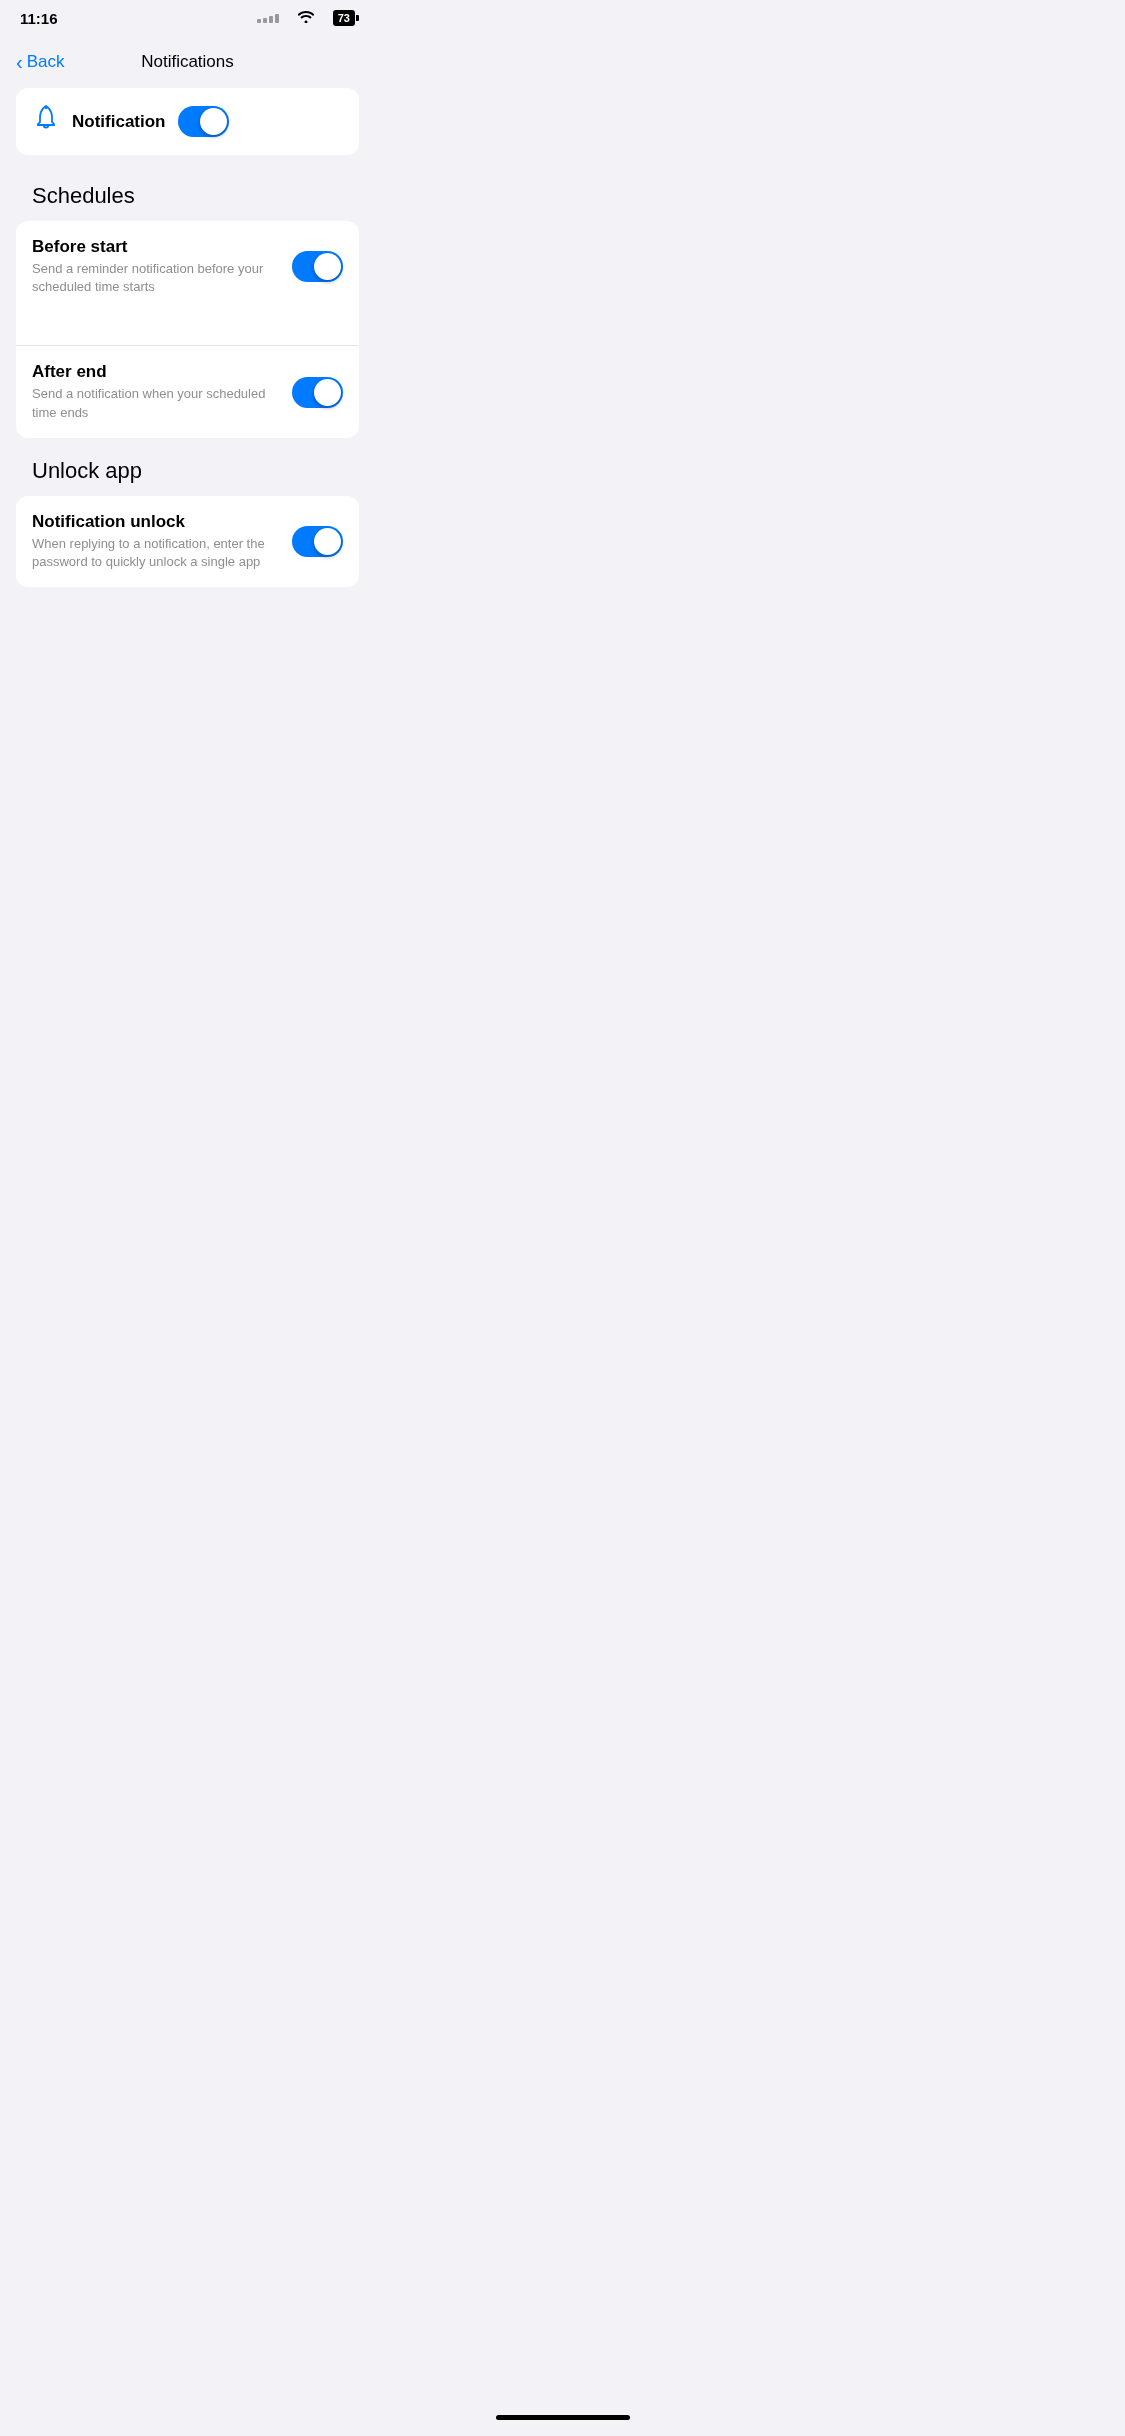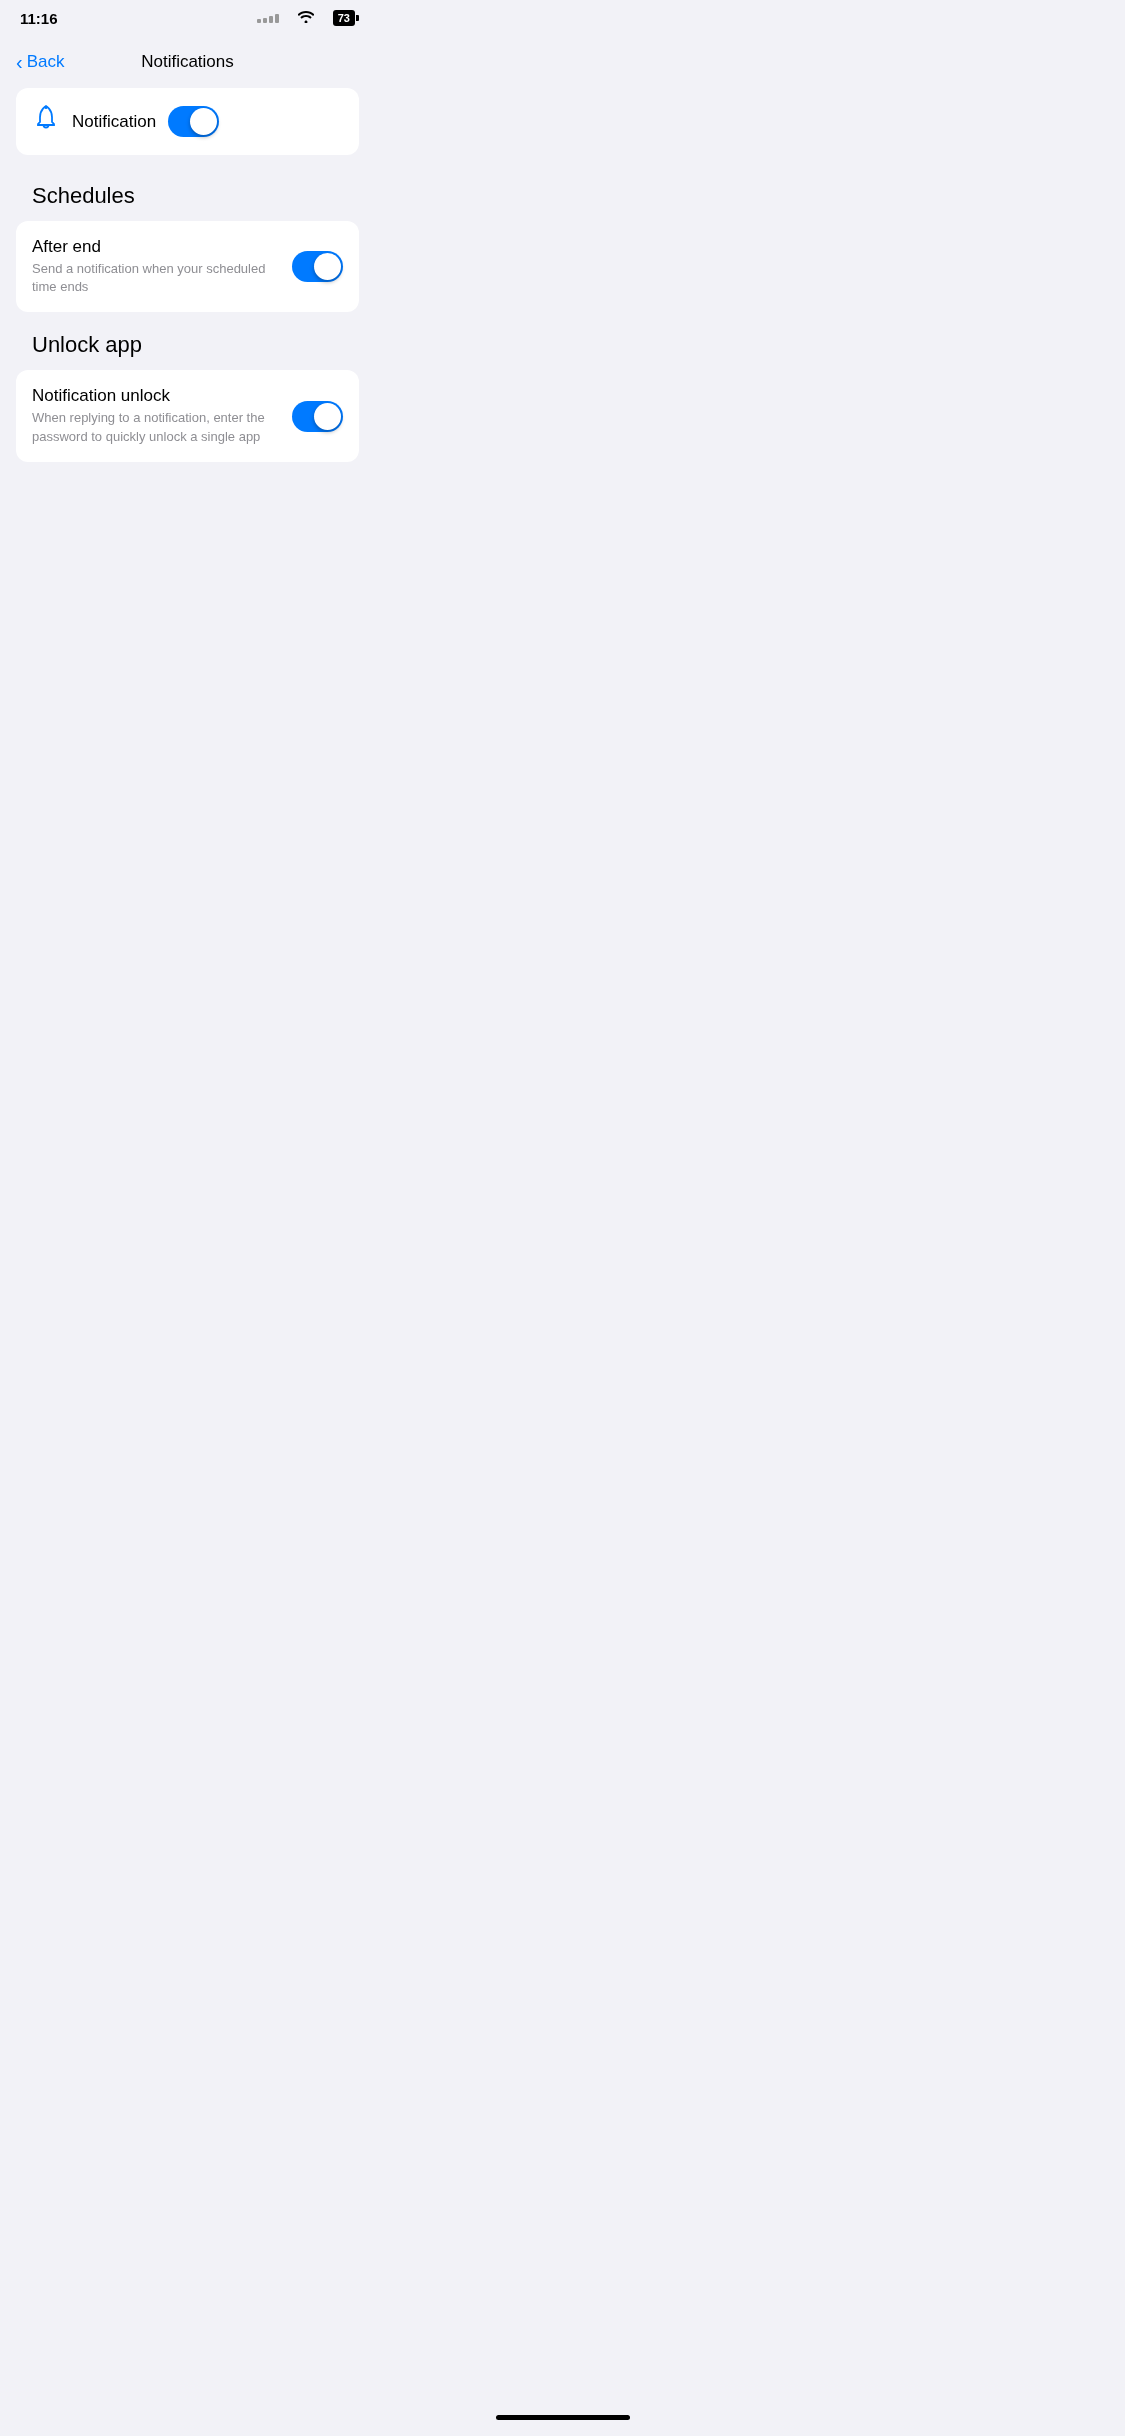--- a/index.html
+++ b/index.html
@@ -141,21 +141,21 @@
       font-size: 26px;
       flex-shrink: 0;
     }
 
     .row-label {
       flex: 1;
     }
 
     .row-title {
       font-size: 17px;
-      font-weight: 400;
+      font-weight: 700;
       color: #000;
     }
 
     .row-subtitle {
       font-size: 13px;
       color: #8e8e93;
       margin-top: 3px;
       line-height: 1.4;
     }
 
@@ -276,20 +276,31 @@
         <div class="toggle-track"></div>
         <div class="toggle-thumb"></div>
       </label>
     </div>
   </div>
 
   <div class="section-header">Schedules</div>
   <div class="card">
     <div class="card-row">
       <div class="row-label">
+        <div class="row-title">Before start</div>
+        <div class="row-subtitle">Send a reminder notification before your scheduled time starts</div>
+      </div>
+      <label class="toggle">
+        <input type="checkbox" checked="" style="">
+        <div class="toggle-track"></div>
+        <div class="toggle-thumb"></div>
+      </label>
+    </div>
+    <div class="card-row">
+      <div class="row-label">
         <div class="row-title">After end</div>
         <div class="row-subtitle">Send a notification when your scheduled time ends</div>
       </div>
       <label class="toggle">
         <input type="checkbox" checked="" style="">
         <div class="toggle-track"></div>
         <div class="toggle-thumb"></div>
       </label>
     </div>
   </div>

